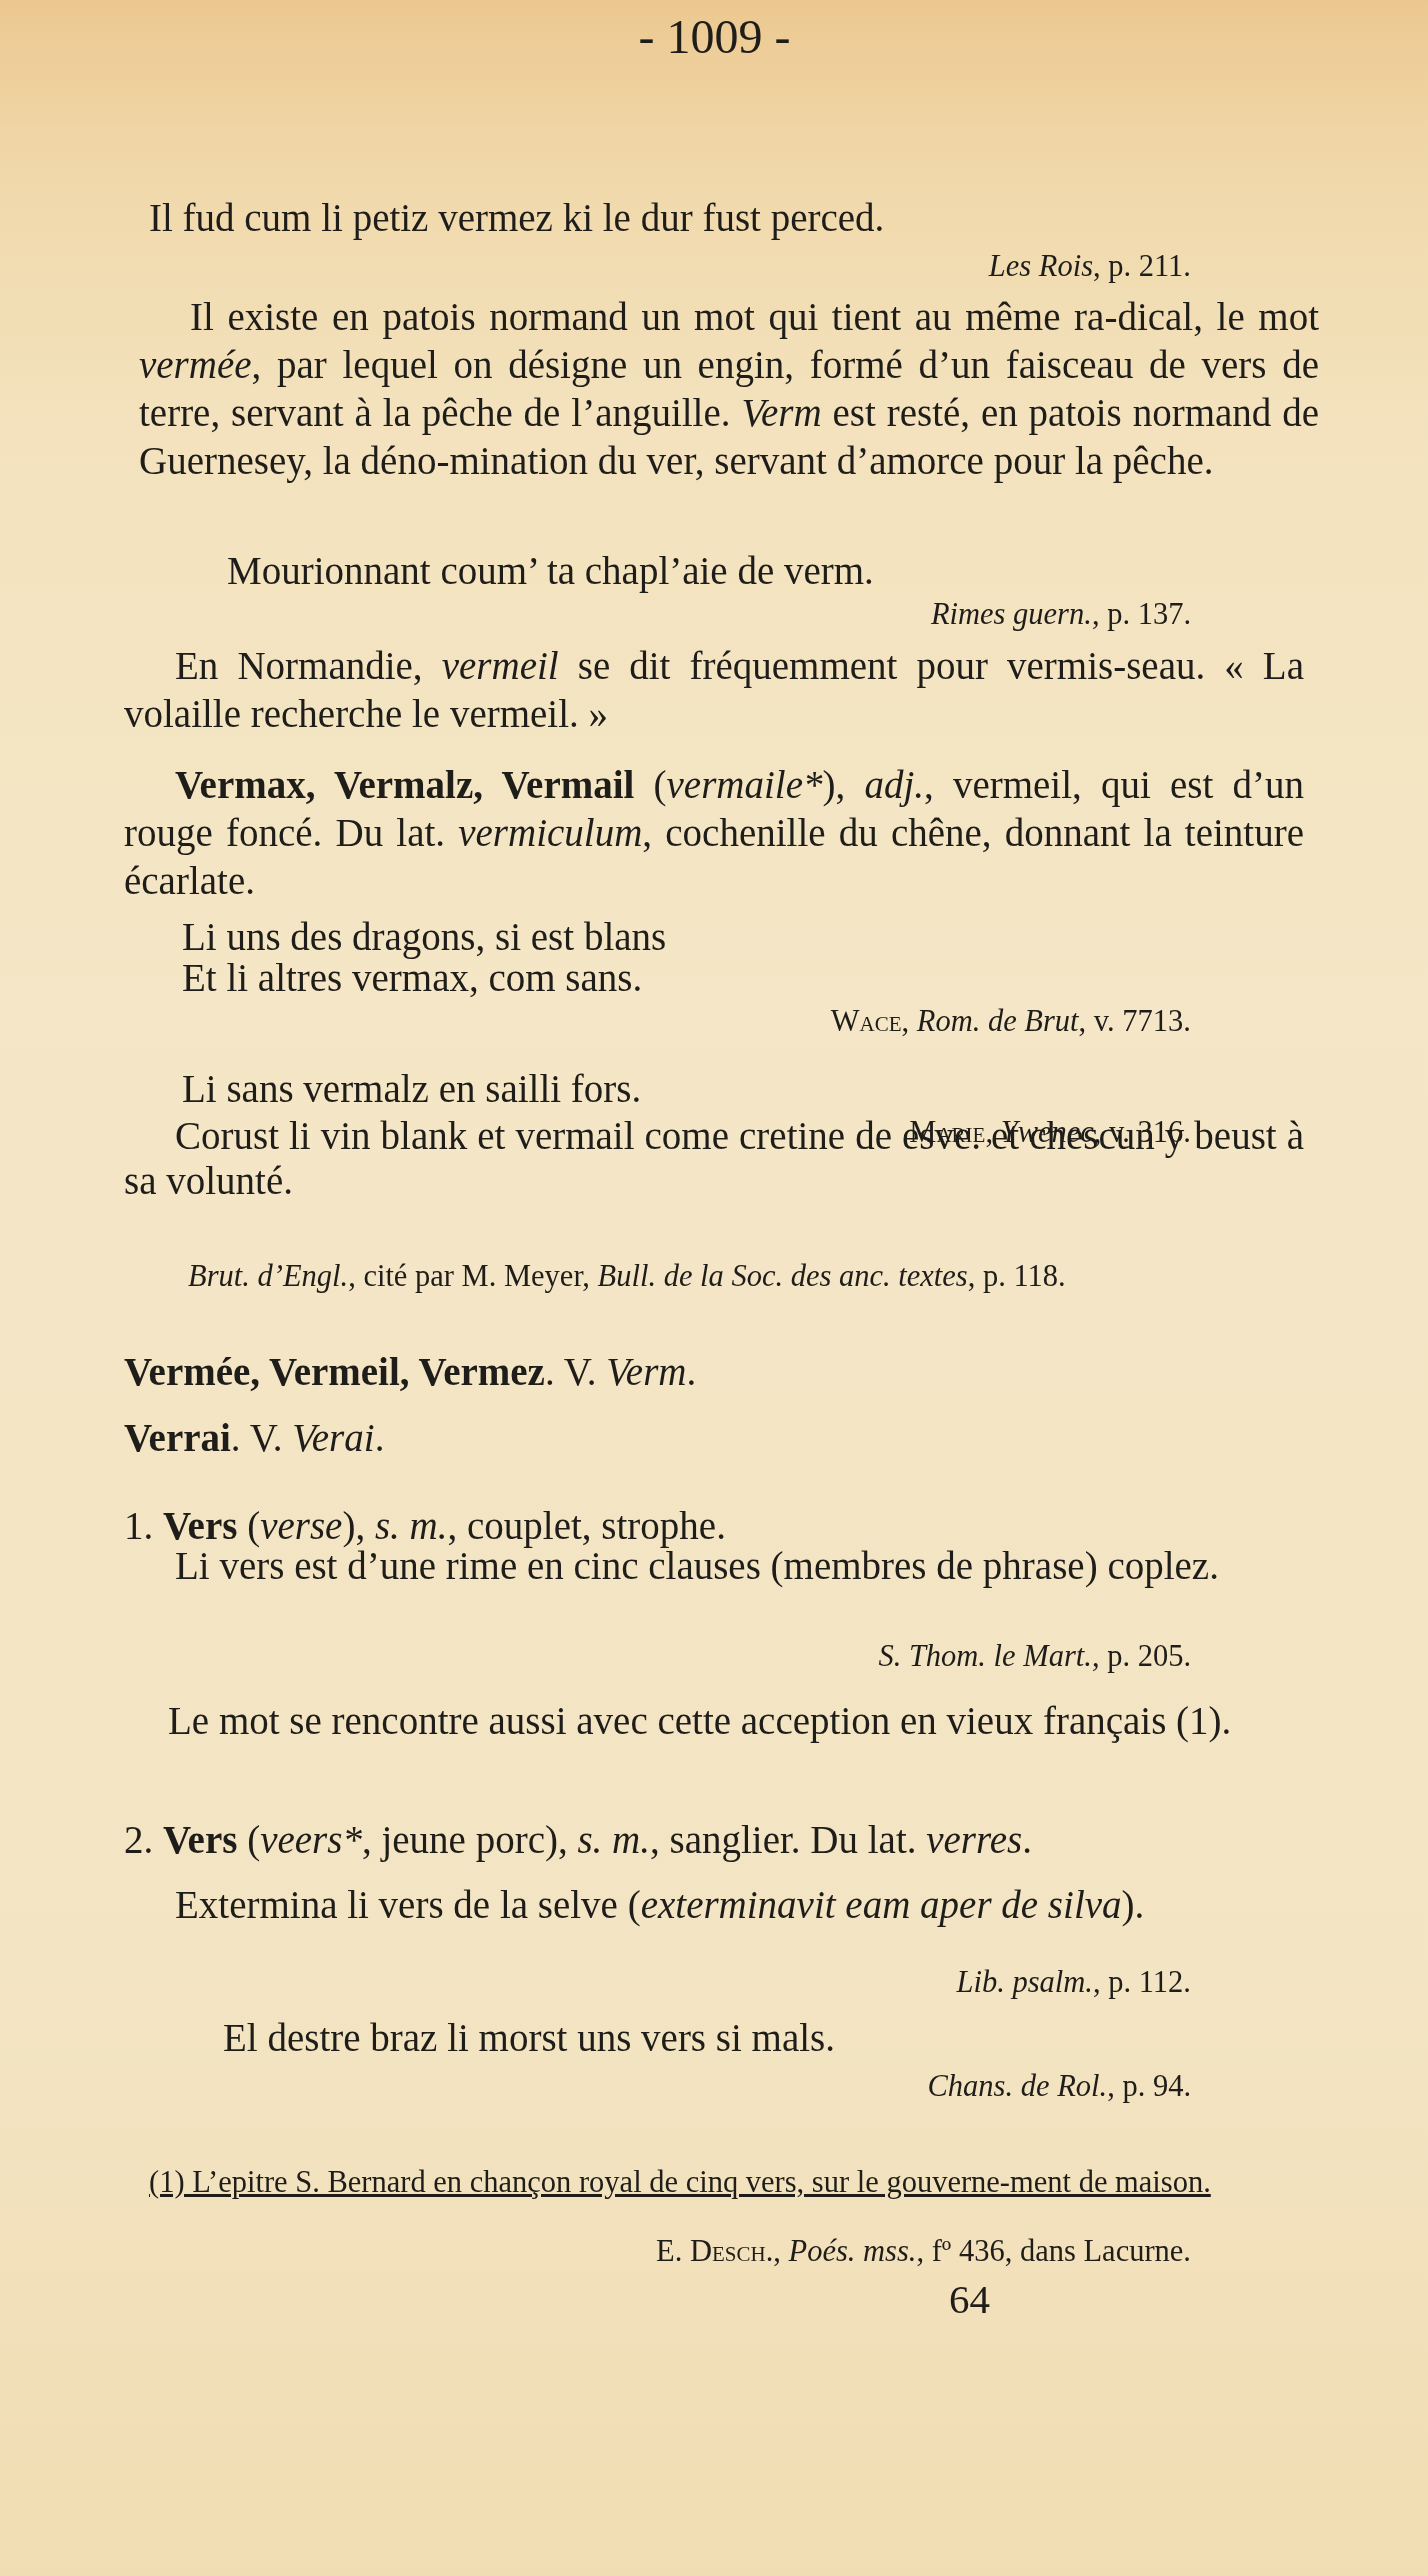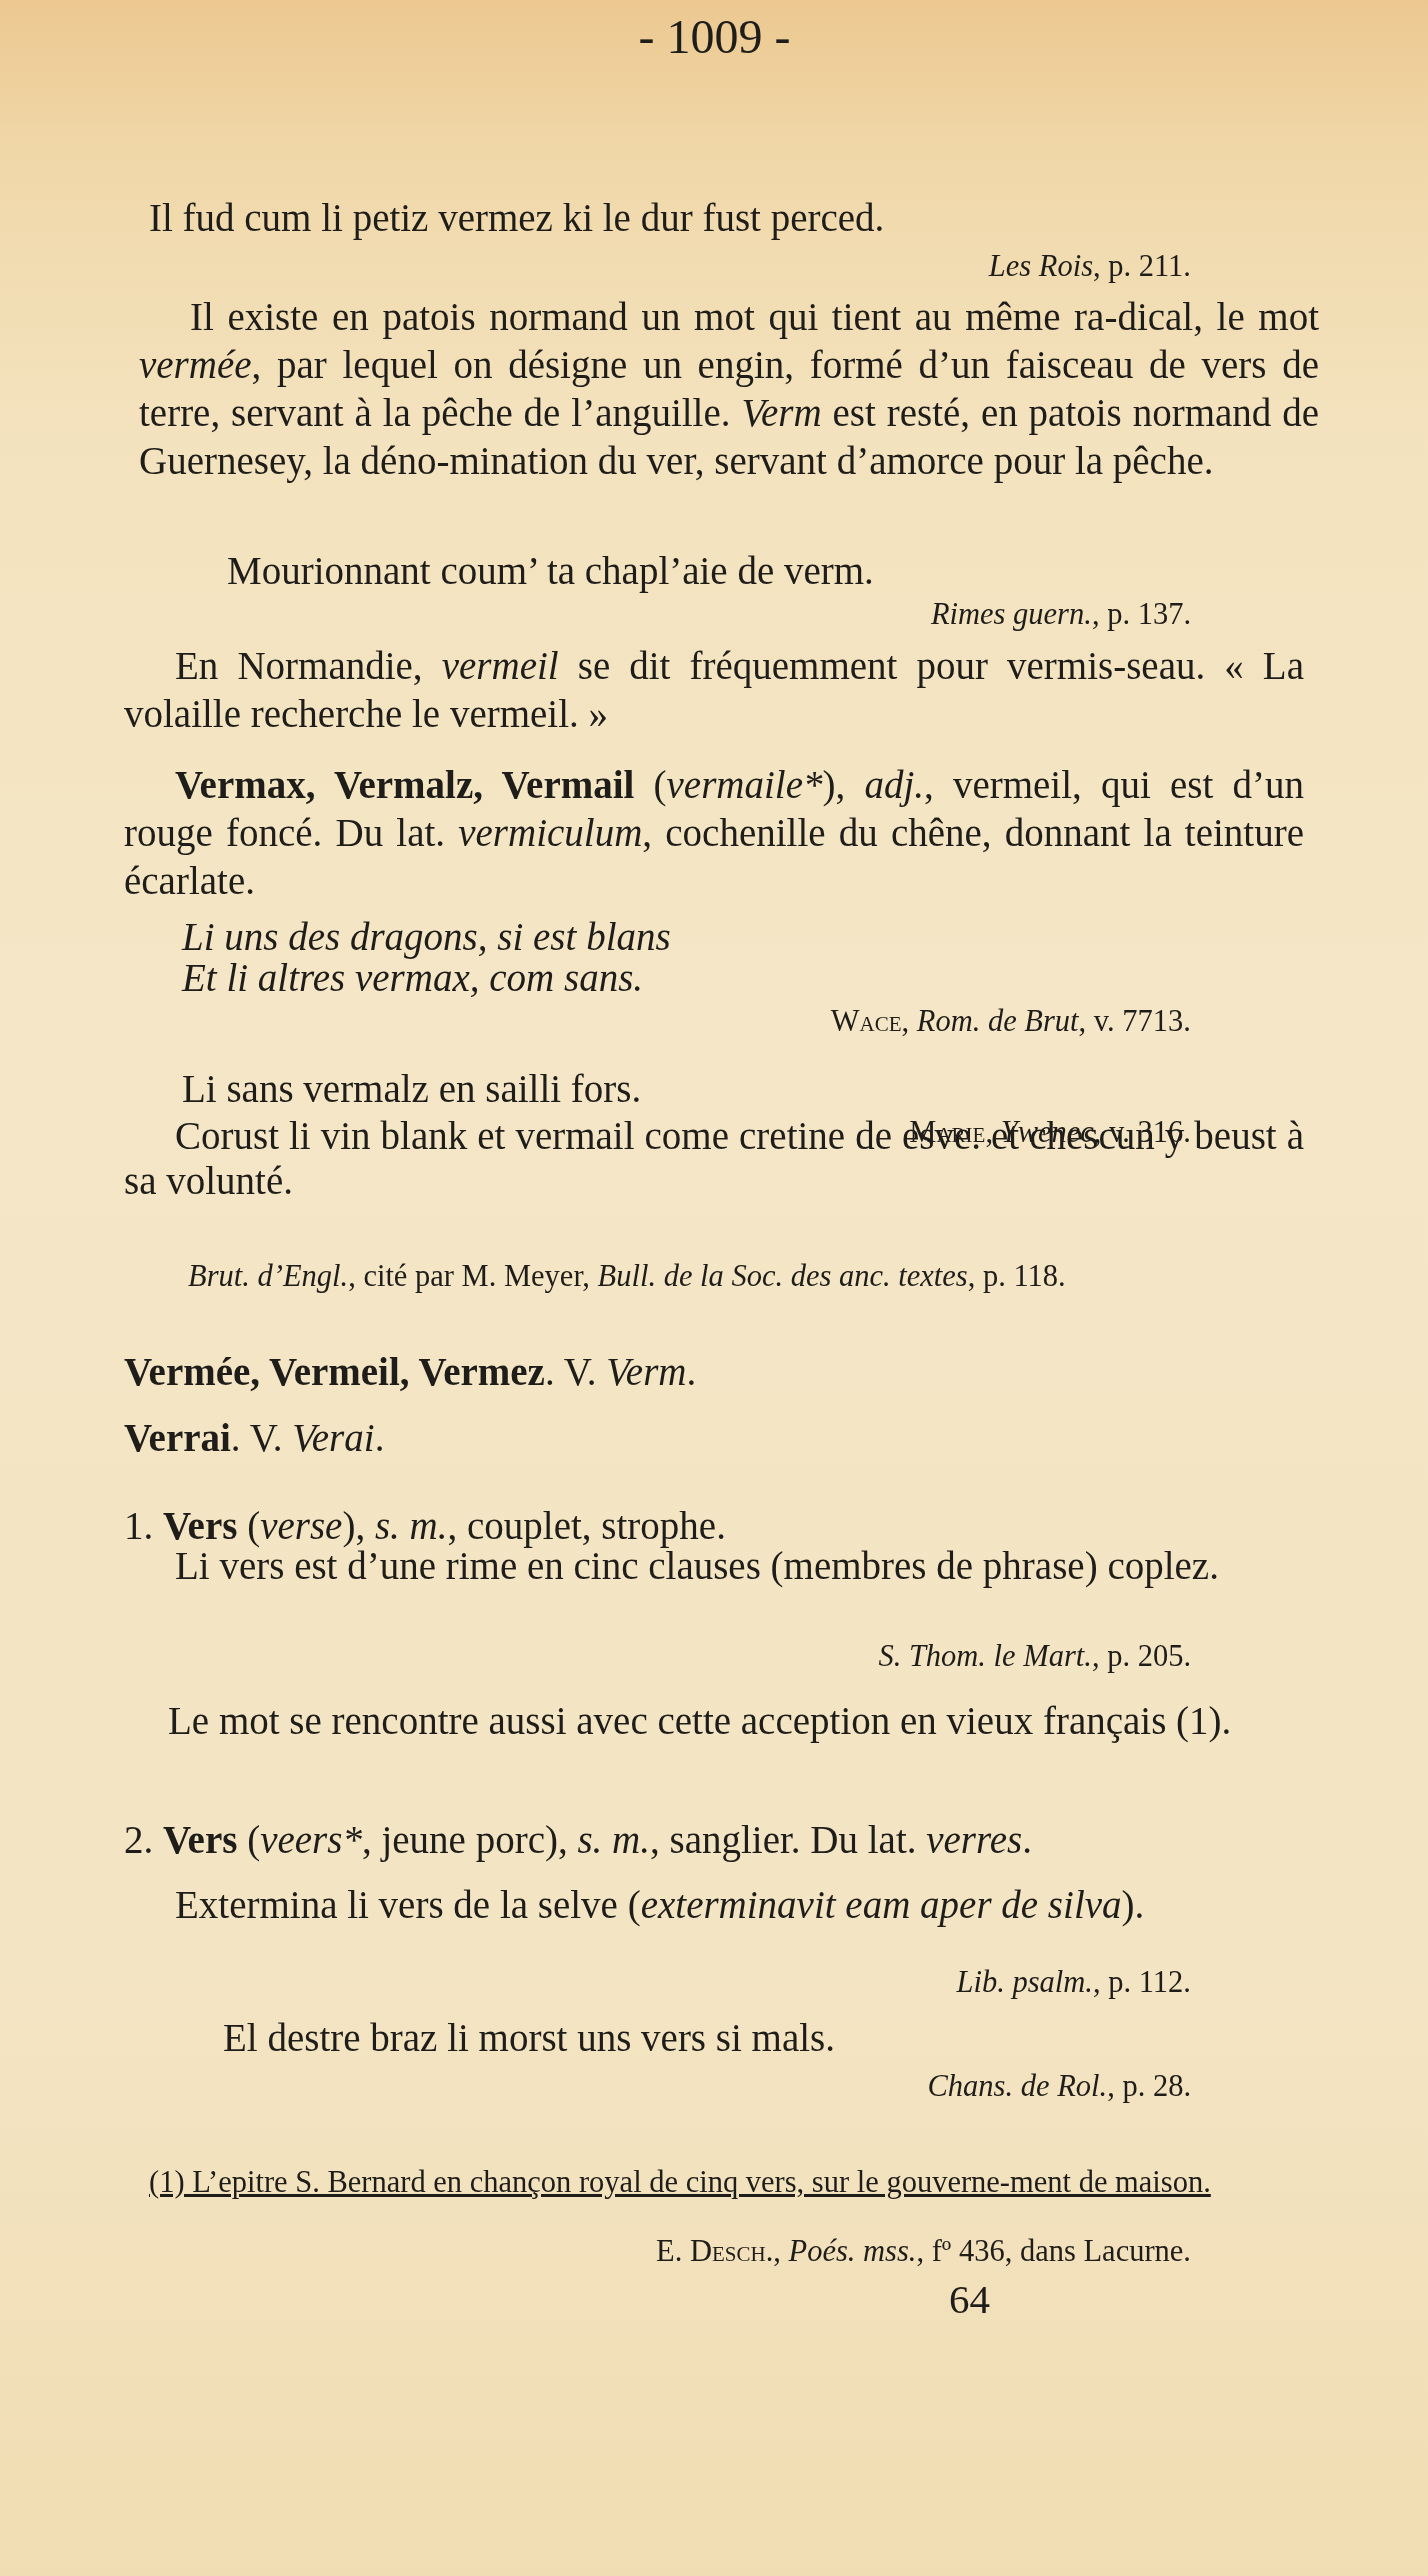--- a/index.html
+++ b/index.html
@@ -46,21 +46,21 @@
   </p>
 
   <p class="blk body-text ind justify" style="left:124px; top:642px; width:1180px;">
     <span>En Normandie, </span><i>vermeil</i><span> se dit fréquemment pour vermis-seau. « La volaille recherche le vermeil. »</span>
   </p>
 
   <p class="blk body-text ind justify" style="left:124px; top:761px; width:1180px;">
     <b>Vermax, Vermalz, Vermail</b><span> (</span><i>vermaile*</i><span>), </span><i>adj.</i><span>, vermeil, qui est d’un rouge foncé. Du lat. </span><i>vermiculum</i><span>, cochenille du chêne, donnant la teinture écarlate.</span>
   </p>
 
-  <div class="blk body-text" style="left:182px; top:916px; width:990px; line-height:41px;font-style:italic;">
+  <div class="blk body-text" style="left:182px; top:916px; width:990px; line-height:41px;">
     <div>Li uns des dragons, si est blans</div>
     <div>Et li altres vermax, com sans.</div>
   </div>
   <p class="blk cite" style="left:578px; top:1003px; width:613px;">
     <span class="sc">Wace</span><span>, </span><i>Rom. de Brut</i><span>, v. 7713.</span>
   </p>
 
   <p class="blk body-text" style="left:182px; top:1065px; width:990px;">Li sans vermalz en sailli fors.</p>
   <p class="blk cite" style="left:578px; top:1114px; width:613px;">
     <span class="sc">Marie</span><span>, </span><i>Ywenec</i><span>, v. 316.</span>
@@ -98,21 +98,21 @@
 
   <p class="blk body-text ind justify" style="left:124px; top:1882px; width:1180px; line-height:46px;">
     <span>Extermina li vers de la selve (</span><i>exterminavit eam aper de silva</i><span>).</span>
   </p>
   <p class="blk cite" style="left:578px; top:1964px; width:613px;">
     <i>Lib. psalm.</i><span>, p. 112.</span>
   </p>
 
   <p class="blk body-text" style="left:223px; top:2014px; width:990px;">El destre braz li morst uns vers si mals.</p>
   <p class="blk cite" style="left:578px; top:2068px; width:613px;">
-    <i>Chans. de Rol.</i><span>, p. 28.</span>
+    <i>Chans. de Rol.</i><span>, p. 94.</span>
   </p>
 
   <p class="blk foot ind justify" style="left:124px; top:2164px; width:1180px; text-indent:25px;">(1) L’epitre S. Bernard en chançon royal de cinq vers, sur le gouverne-ment de maison.</p>
   <p class="blk cite" style="left:413px; top:2233px; width:778px;">
     <span class="sc">E. Desch.</span><span>, </span><i>Poés. mss.</i><span>, fº 436, dans Lacurne.</span>
   </p>
 
   <div class="blk" style="left:949px; top:2274px; font-size:41px; line-height:50px;">64</div>
 
 </div>

